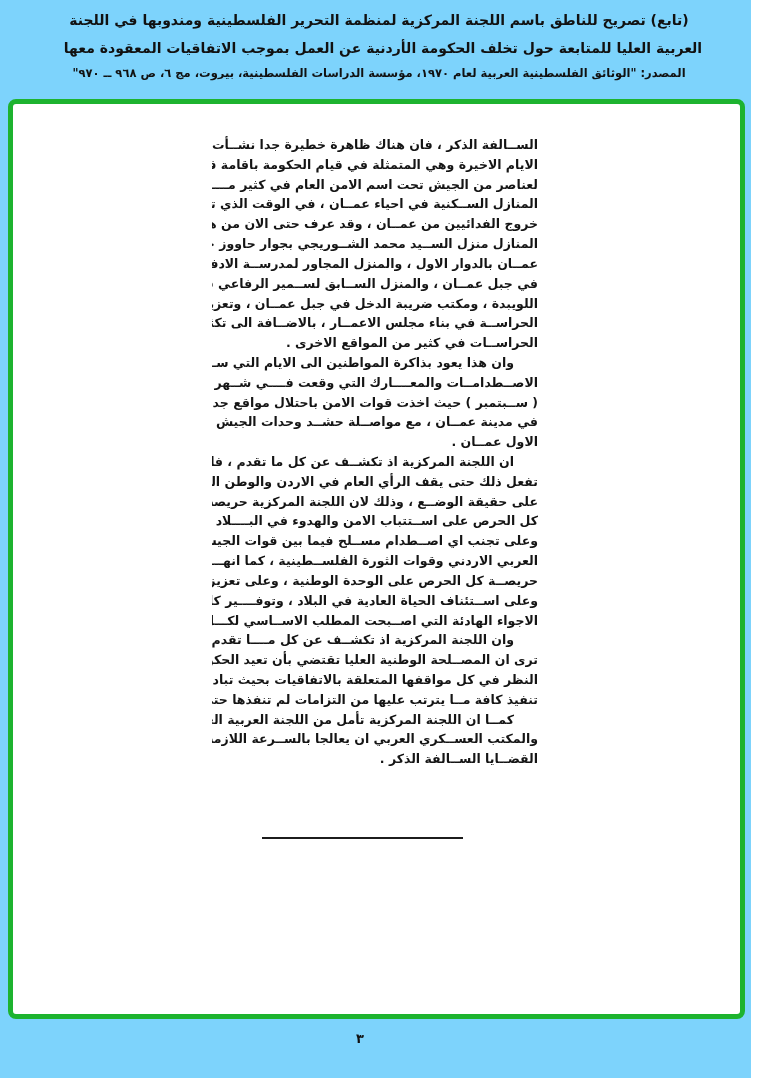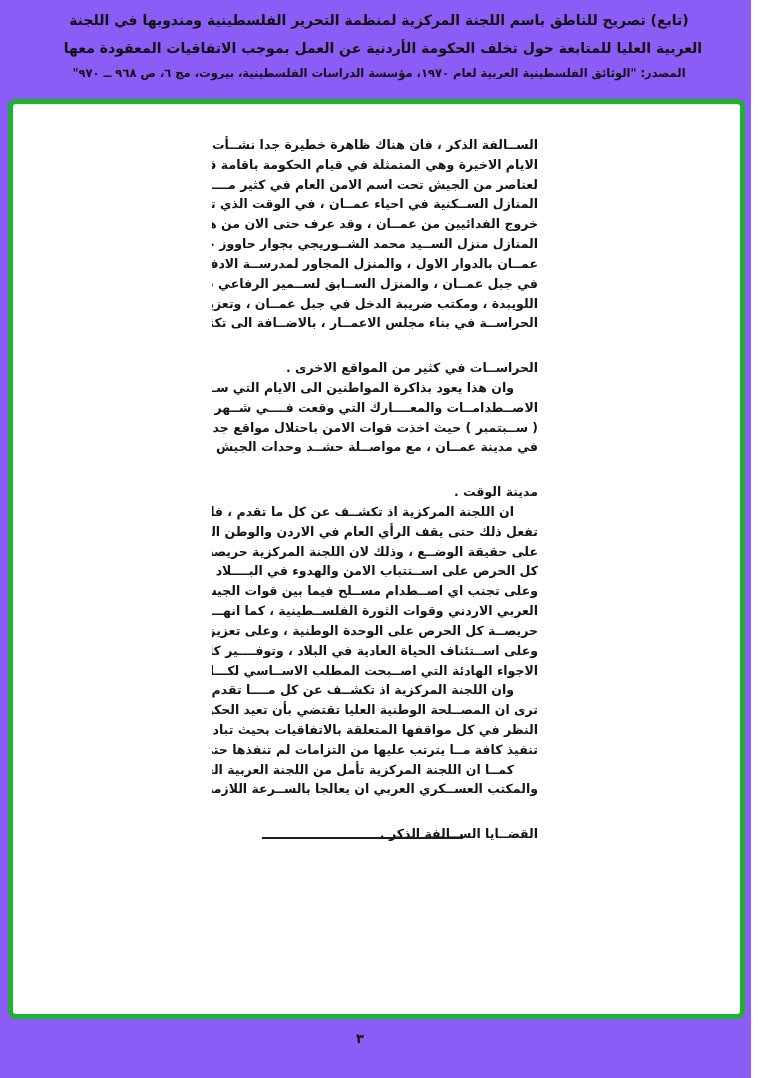--- a/index.html
+++ b/index.html
@@ -5,21 +5,21 @@
   html, body {
     margin: 0;
     padding: 0;
     background: #ffffff;
     font-family: "DejaVu Sans", sans-serif;
   }
   .page {
     position: relative;
     width: 751px;
     height: 1078px;
-    background: #8b5cf6;
+    background: #7dd3fc;
     overflow: hidden;
     color: #111111;
   }
   
   .header {
     position: absolute;
     top: 6px;
     left: 0;
     width: 758px;
     text-align: center;
@@ -56,21 +56,20 @@
     font-size: 12.5px;
     text-align: justify;
     text-align-last: justify;
     white-space: nowrap;
     overflow: hidden;
   }
   .line.indent { padding-right: 24px; }
   .line.end {
     text-align: right;
     text-align-last: right;
-    margin-top: 25px;
   }
   
   .divider {
     position: absolute;
     left: 262px;
     top: 837px;
     width: 201px;
     height: 2px;
     background: #1c1c1c;
   }
@@ -108,21 +107,21 @@
       <div class="line">المنازل منزل الســيد محمد الشــوريجي بجوار حاووز جبل</div>
       <div class="line">عمــان بالدوار الاول ، والمنزل المجاور لمدرســة الادفنانتــست</div>
       <div class="line">في جبل عمــان ، والمنزل الســابق لســمير الرفاعي في جبل</div>
       <div class="line">اللويبدة ، ومكتب ضريبة الدخل في جبل عمــان ، وتعزيز</div>
       <div class="line">الحراســة في بناء مجلس الاعمــار ، بالاضــافة الى تكثيف</div>
       <div class="line end">الحراســات في كثير من المواقع الاخرى .</div>
       <div class="line indent">وان هذا يعود بذاكرة المواطنين الى الايام التي ســبقت</div>
       <div class="line">الاصــطدامــات والمعــــارك التي وقعت فــــي شــهر ايلــــول</div>
       <div class="line">( ســبتمبر ) حيث اخذت قوات الامن باحتلال مواقع جديدة</div>
       <div class="line">في مدينة عمــان ، مع مواصــلة حشــد وحدات الجيش حول</div>
-      <div class="line end">مدينة الوقت .</div>
+      <div class="line end">الاول عمــان .</div>
       <div class="line indent">ان اللجنة المركزية اذ تكشــف عن كل ما تقدم ، فانها</div>
       <div class="line">تفعل ذلك حتى يقف الرأي العام في الاردن والوطن العربي</div>
       <div class="line">على حقيقة الوضــع ، وذلك لان اللجنة المركزية حريصة</div>
       <div class="line">كل الحرص على اســتتباب الامن والهدوء في البــــلاد ،</div>
       <div class="line">وعلى تجنب اي اصــطدام مســلح فيما بين قوات الجيش</div>
       <div class="line">العربي الاردني وقوات الثورة الفلســطينية ، كما انهــــا</div>
       <div class="line">حريصــة كل الحرص على الوحدة الوطنية ، وعلى تعزيزها ،</div>
       <div class="line">وعلى اســتئناف الحياة العادية في البلاد ، وتوفــــير كل</div>
       <div class="line">الاجواء الهادئة التي اصــبحت المطلب الاســاسي لكـــل</div>
       <div class="line indent">وان اللجنة المركزية اذ تكشــف عن كل مــــا تقدم فانها</div>

